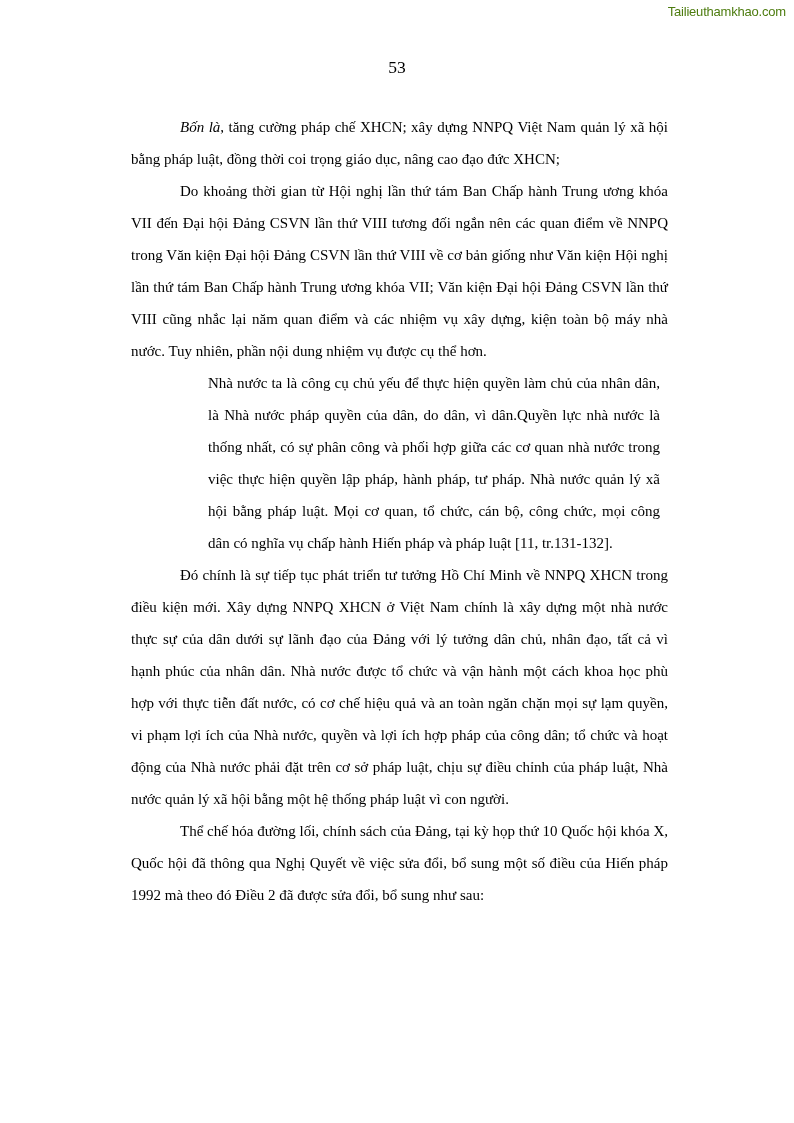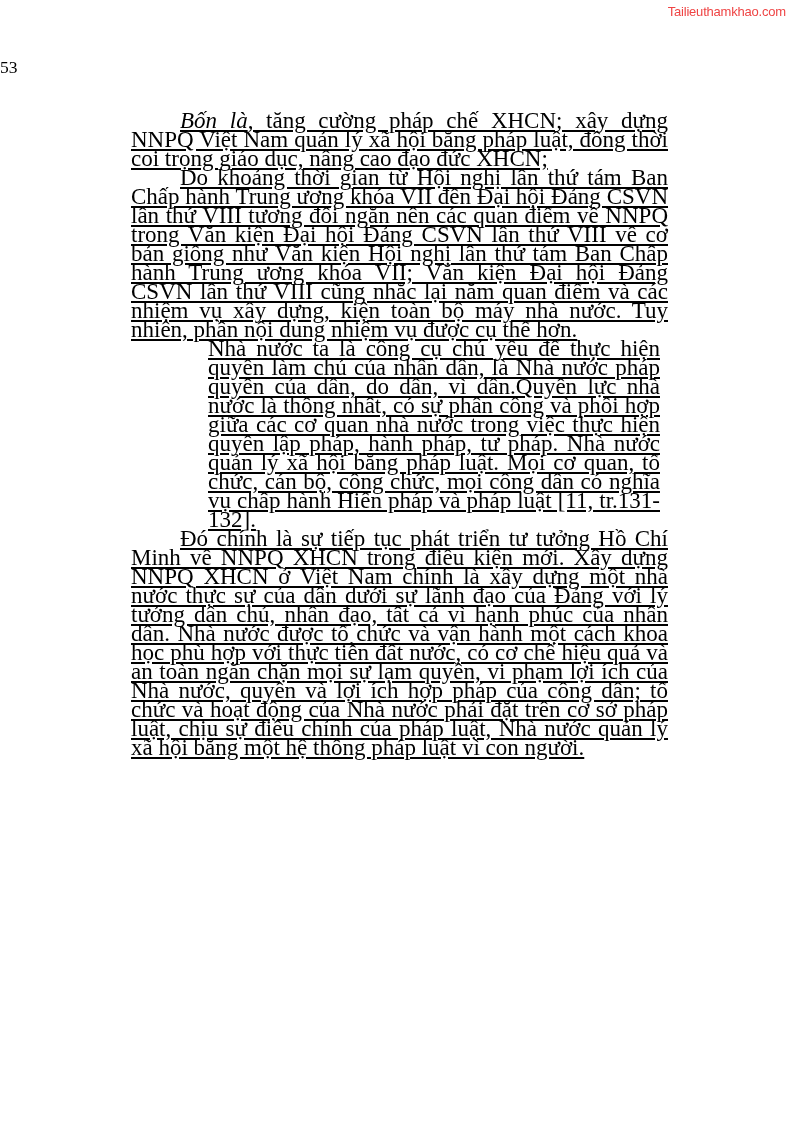--- a/index.html
+++ b/index.html
@@ -1,32 +1,33 @@
 <!DOCTYPE html>
 <html><head>
 <meta charset="utf-8">
 <style>
   html, body { margin: 0; padding: 0; background: #ffffff; }
   body { width: 794px; height: 1123px; position: relative; overflow: hidden;
          font-family: "Liberation Serif", "DejaVu Serif", serif; color: #000; }
   .watermark { position: absolute; top: 4px; right: 8px; font-family: "Liberation Sans", sans-serif;
-               font-size: 13px; color: #ef4444; letter-spacing: -0.2px; }
-  .page-number { position: absolute; top: 57px; left: 0; width: 794px; 
+               font-size: 13px; color: #4d7c0f; letter-spacing: -0.2px; }
+  .page-number { position: absolute; top: 57px; left: 0; width: 794px; text-align: center;
                  font-size: 17.5px; }
   .content { position: absolute; top: 111px; left: 131px; width: 537px;
-             font-size: 23px; line-height: 19px; text-align: justify; text-decoration: underline; }
+             font-size: 15px; line-height: 32px; text-align: justify; }
   .content p { margin: 0; text-indent: 49px; }
   .content p.quote { text-indent: 0; margin-left: 77px; margin-right: 8px; }
   em { font-style: italic; }
 </style>
 </head>
 <body>
 
 <div class="watermark">Tailieuthamkhao.com</div>
 
 <div class="page-number">53</div>
 
 <div class="content">
   <p><em>Bốn là</em><span>, tăng cường pháp chế XHCN; xây dựng NNPQ Việt Nam quản lý xã hội bằng pháp luật, đồng thời coi trọng giáo dục, nâng cao đạo đức XHCN;</span></p>
   <p>Do khoảng thời gian từ Hội nghị lần thứ tám Ban Chấp hành Trung ương khóa VII đến Đại hội Đảng CSVN lần thứ VIII tương đối ngắn nên các quan điểm về NNPQ trong Văn kiện Đại hội Đảng CSVN lần thứ VIII về cơ bản giống như Văn kiện Hội nghị lần thứ tám Ban Chấp hành Trung ương khóa VII; Văn kiện Đại hội Đảng CSVN lần thứ VIII cũng nhắc lại năm quan điểm và các nhiệm vụ xây dựng, kiện toàn bộ máy nhà nước. Tuy nhiên, phần nội dung nhiệm vụ được cụ thể hơn.</p>
   <p class="quote">Nhà nước ta là công cụ chủ yếu để thực hiện quyền làm chủ của nhân dân, là Nhà nước pháp quyền của dân, do dân, vì dân.Quyền lực nhà nước là thống nhất, có sự phân công và phối hợp giữa các cơ quan nhà nước trong việc thực hiện quyền lập pháp, hành pháp, tư pháp. Nhà nước quản lý xã hội bằng pháp luật. Mọi cơ quan, tổ chức, cán bộ, công chức, mọi công dân có nghĩa vụ chấp hành Hiến pháp và pháp luật [11, tr.131-132].</p>
   <p>Đó chính là sự tiếp tục phát triển tư tưởng Hồ Chí Minh về NNPQ XHCN trong điều kiện mới. Xây dựng NNPQ XHCN ở Việt Nam chính là xây dựng một nhà nước thực sự của dân dưới sự lãnh đạo của Đảng với lý tưởng dân chủ, nhân đạo, tất cả vì hạnh phúc của nhân dân. Nhà nước được tổ chức và vận hành một cách khoa học phù hợp với thực tiễn đất nước, có cơ chế hiệu quả và an toàn ngăn chặn mọi sự lạm quyền, vi phạm lợi ích của Nhà nước, quyền và lợi ích hợp pháp của công dân; tổ chức và hoạt động của Nhà nước phải đặt trên cơ sở pháp luật, chịu sự điều chỉnh của pháp luật, Nhà nước quản lý xã hội bằng một hệ thống pháp luật vì con người.</p>
+  <p>Thể chế hóa đường lối, chính sách của Đảng, tại kỳ họp thứ 10 Quốc hội khóa X, Quốc hội đã thông qua Nghị Quyết về việc sửa đổi, bổ sung một số điều của Hiến pháp 1992 mà theo đó Điều 2 đã được sửa đổi, bổ sung như sau:</p>
 </div>
 
 </body></html>

